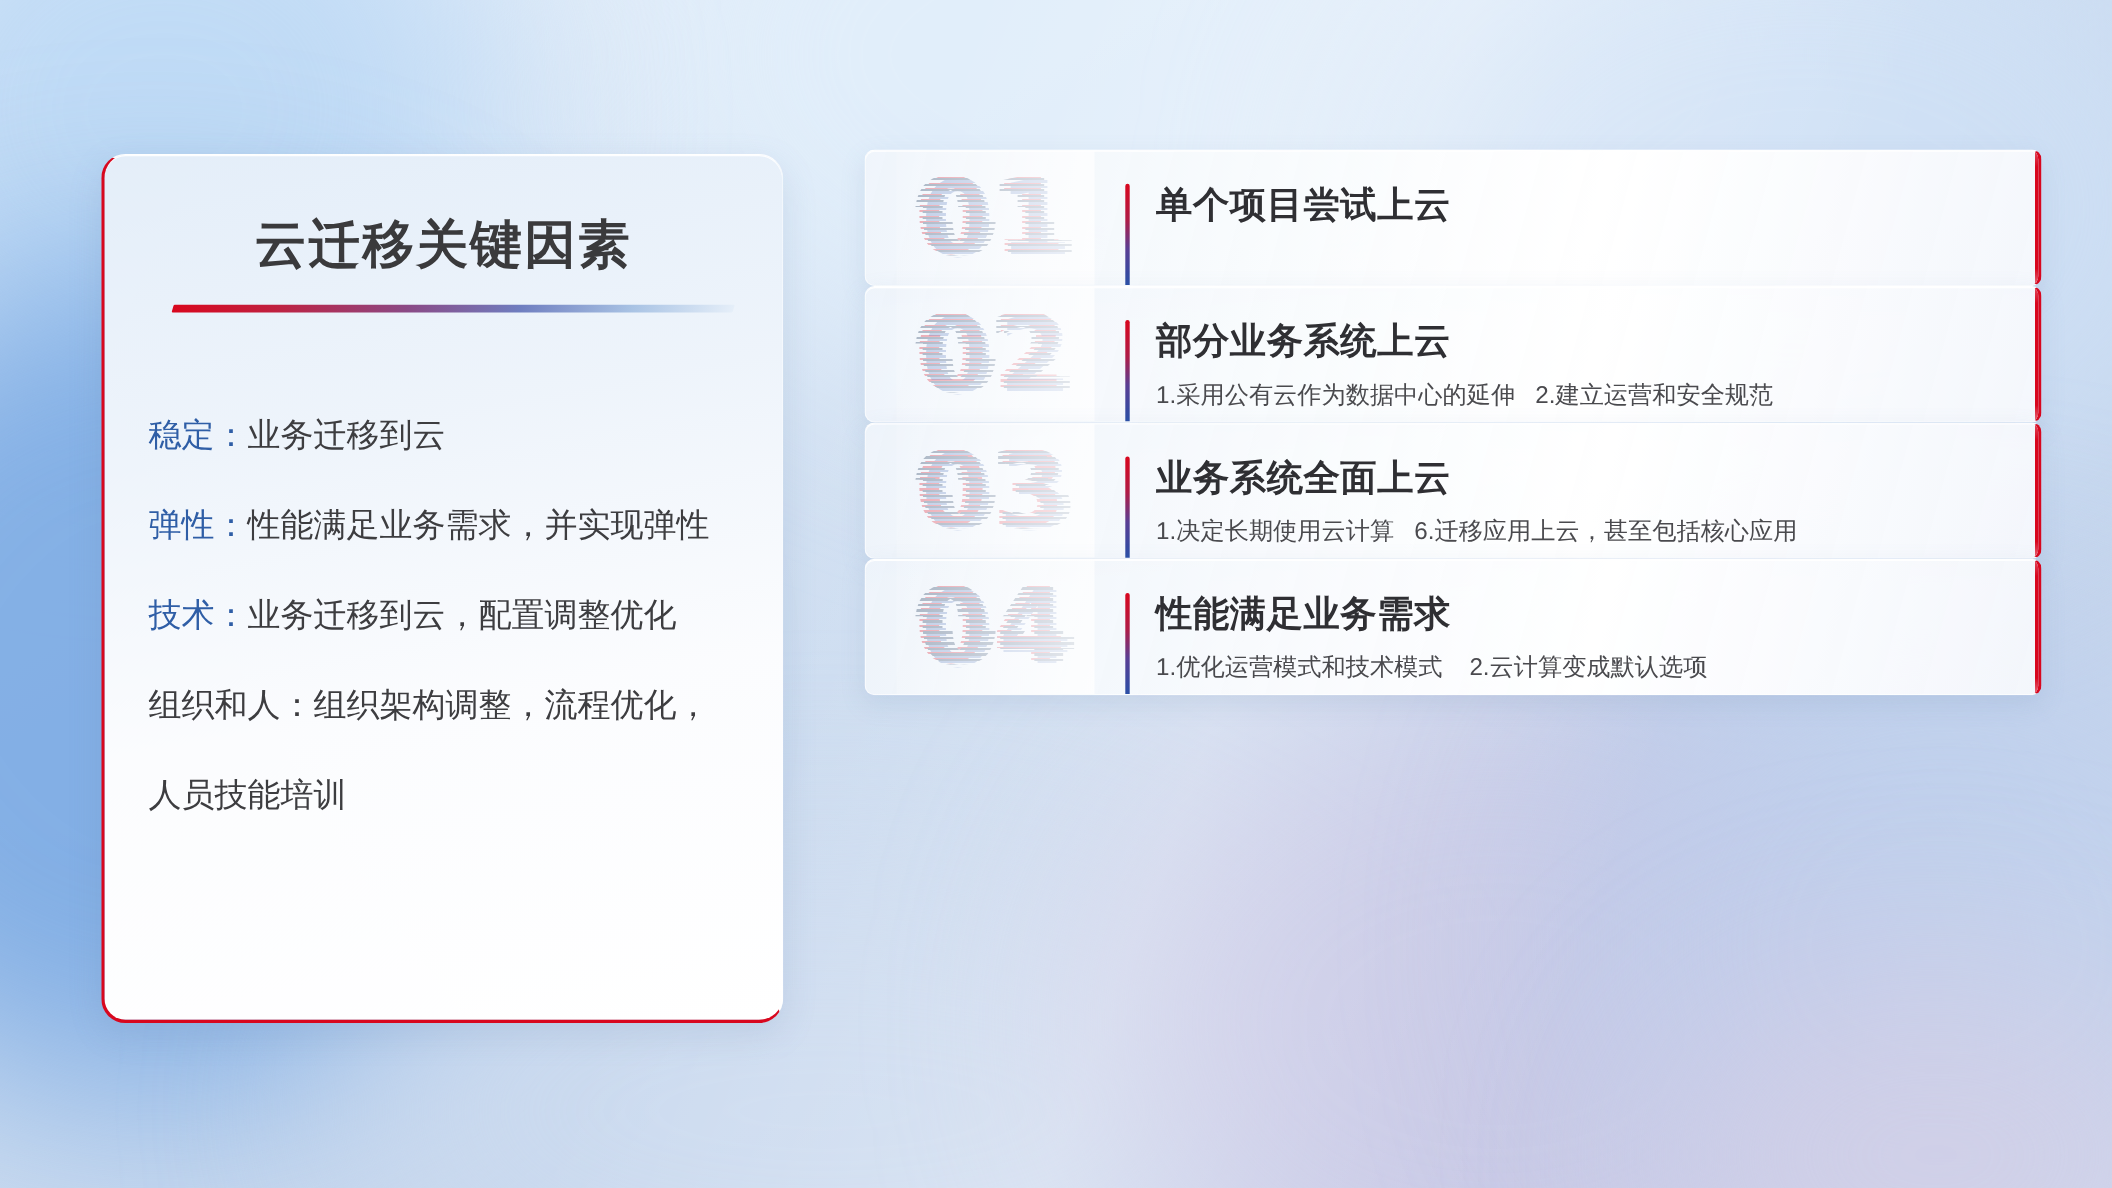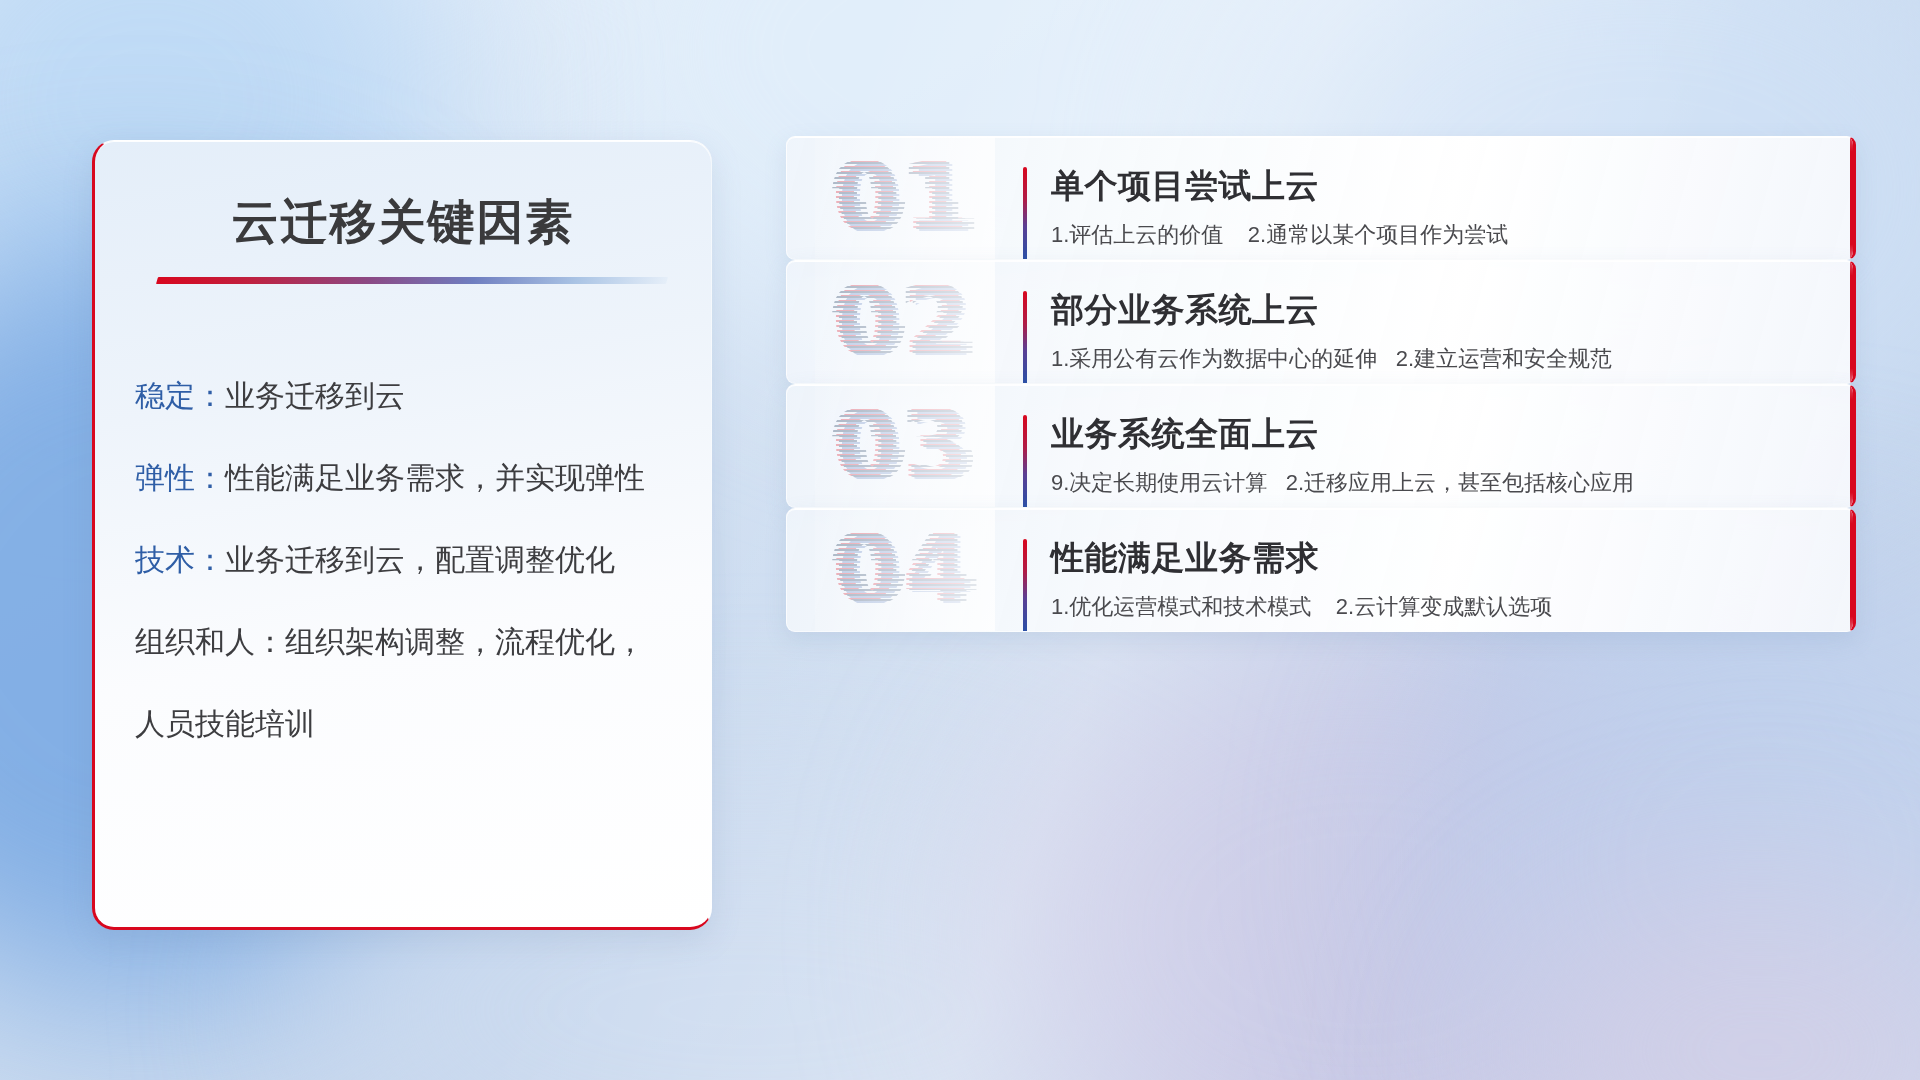--- a/index.html
+++ b/index.html
@@ -159,21 +159,20 @@
       <div class="g-base g-b g-m">01</div>
       <div class="g-base g-m">01</div>
       <div class="g-base g-m g-skew1">01</div>
       <div class="g-base g-m g-skew2">01</div>
       <div class="g-base g-m g-skew3">01</div>
       <div class="glitch-fade"></div>
     </div>
     <div class="card-divider"></div>
     <div class="card-body">
       <div class="card-title">单个项目尝试上云</div>
-      <div class="card-sub">1.评估上云的价值    2.通常以某个项目作为尝试</div>
     </div>
   </article>
 
   <article class="card">
     <div class="glitch-wrap">
       <div class="g-base g-r g-m">02</div>
       <div class="g-base g-b g-m">02</div>
       <div class="g-base g-m">02</div>
       <div class="g-base g-m g-skew1">02</div>
       <div class="g-base g-m g-skew2">02</div>
@@ -193,21 +192,21 @@
       <div class="g-base g-b g-m">03</div>
       <div class="g-base g-m">03</div>
       <div class="g-base g-m g-skew1">03</div>
       <div class="g-base g-m g-skew2">03</div>
       <div class="g-base g-m g-skew3">03</div>
       <div class="glitch-fade"></div>
     </div>
     <div class="card-divider"></div>
     <div class="card-body">
       <div class="card-title">业务系统全面上云</div>
-      <div class="card-sub">9.决定长期使用云计算   2.迁移应用上云，甚至包括核心应用</div>
+      <div class="card-sub">1.决定长期使用云计算   6.迁移应用上云，甚至包括核心应用</div>
     </div>
   </article>
 
   <article class="card">
     <div class="glitch-wrap">
       <div class="g-base g-r g-m">04</div>
       <div class="g-base g-b g-m">04</div>
       <div class="g-base g-m">04</div>
       <div class="g-base g-m g-skew1">04</div>
       <div class="g-base g-m g-skew2">04</div>

